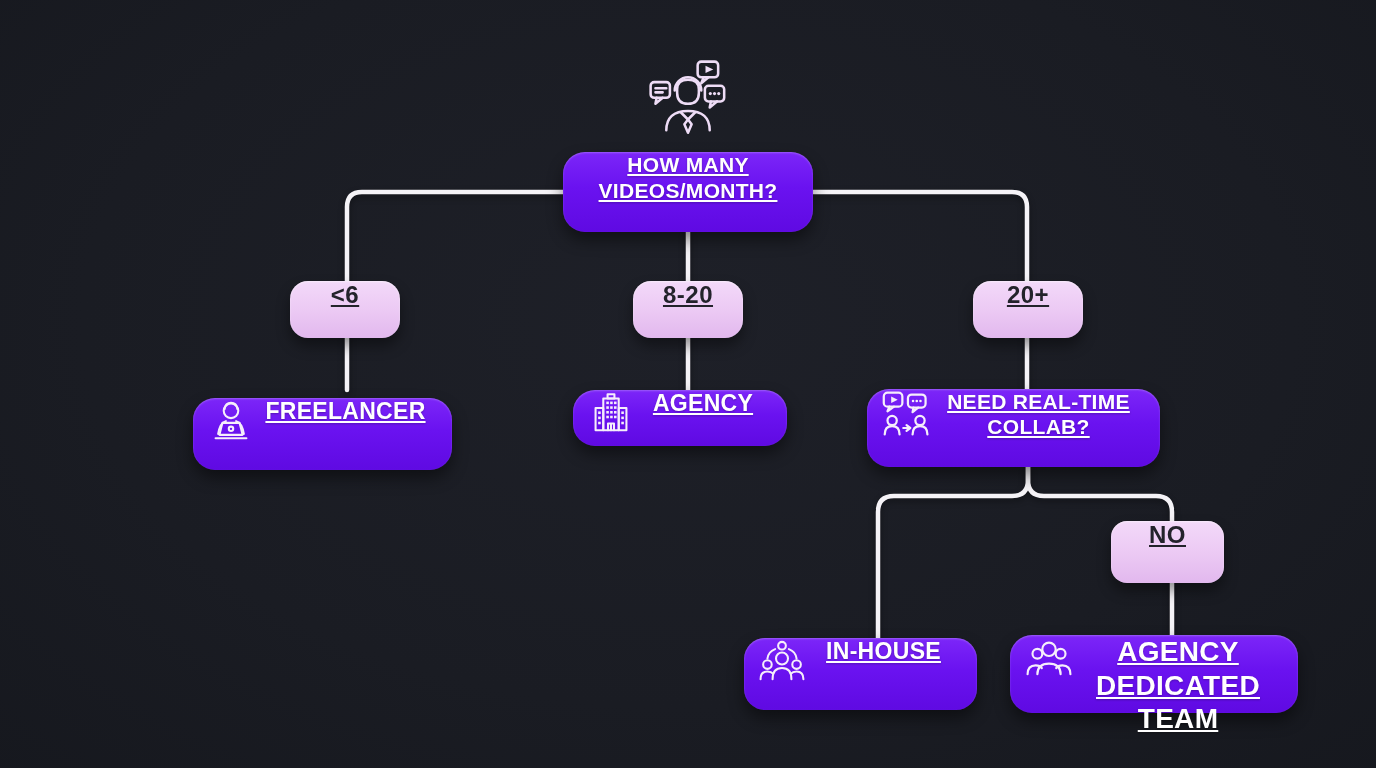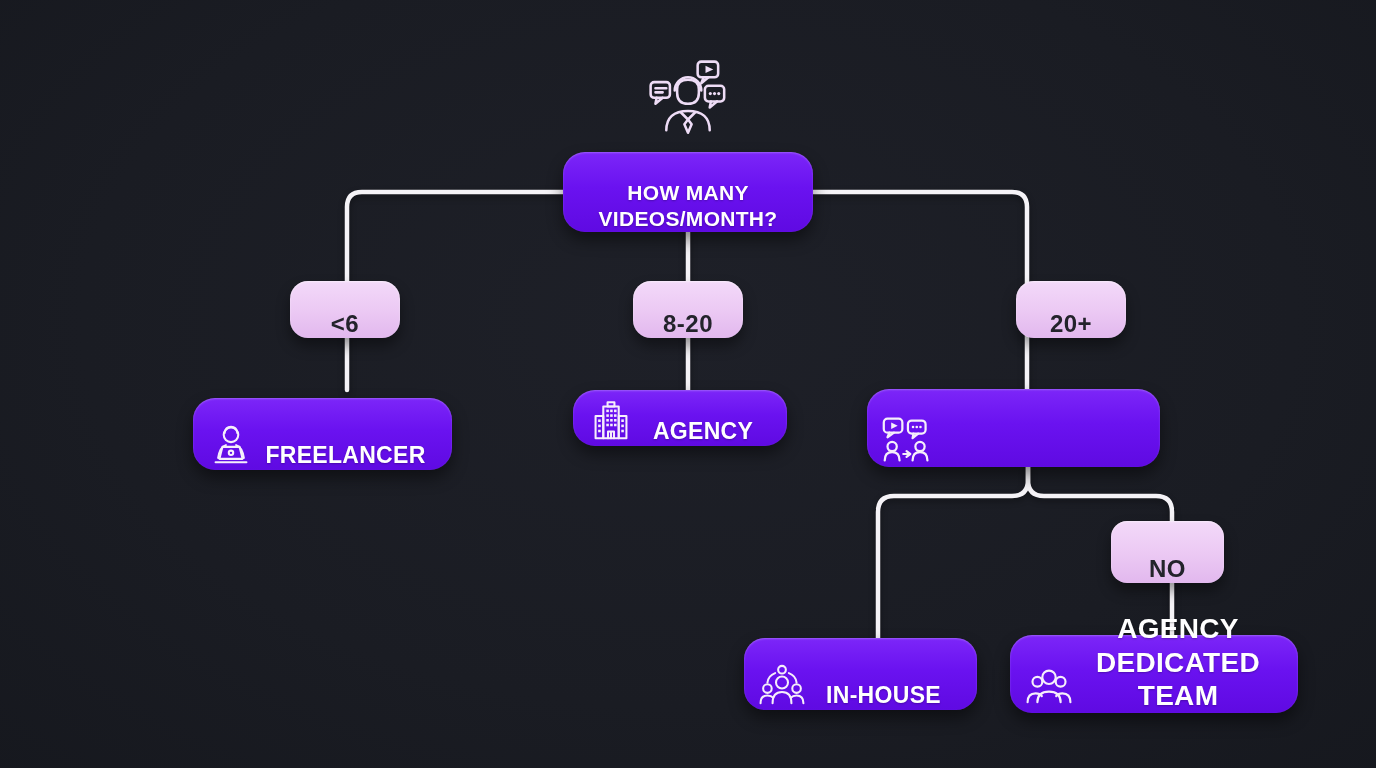--- a/index.html
+++ b/index.html
@@ -4,40 +4,40 @@
 <style>
   html,body{margin:0;padding:0;background:#101116;}
   .stage{
     position:relative;width:1376px;height:768px;overflow:hidden;
     background:radial-gradient(ellipse 1100px 700px at 50% 42%, #1e2028 0%, #1a1c23 55%, #15171d 100%);
     font-family:"Liberation Sans", sans-serif;
   }
   .connectors{position:absolute;left:0;top:0;z-index:1;
     filter:drop-shadow(0 3px 3px rgba(0,0,0,0.35));}
   .connectors path{fill:none;stroke:#f5f3f7;stroke-width:4.5;stroke-linecap:round;}
-  .node{position:absolute;z-index:2;display:flex;align-items:flex-end;justify-content:center;
-    box-sizing:border-box;text-align:center;font-weight:bold;}
+  .node{position:absolute;z-index:2;display:flex;align-items:flex-start;justify-content:center;
+    box-sizing:border-box;text-align:center;font-weight:bold;text-decoration:underline;}
   .node-purple{
     background:linear-gradient(180deg,#7c26f8 0%, #6a12f0 45%, #5f0ae2 100%);
     color:#ffffff;border-radius:22px;
     box-shadow:0 8px 16px rgba(0,0,0,0.45), inset 0 1px 2px rgba(255,255,255,0.25);
     text-shadow:0 1px 2px rgba(0,0,0,0.25);
     letter-spacing:0.3px;
   }
   .node-light{
     background:linear-gradient(180deg,#f3d9f9 0%, #eccaf4 50%, #e2b8ee 100%);
     color:#23232b;border-radius:18px;
     box-shadow:0 8px 14px rgba(0,0,0,0.4), inset 0 1px 2px rgba(255,255,255,0.5);
     letter-spacing:0.5px;
   }
   .root-box{left:563px;top:152px;width:250px;height:80px;font-size:21px;line-height:1.25;padding:0 18px;}
   .cond{width:110px;height:57px;font-size:24px;}
   .cond-lt6{left:290px;top:281px;}
   .cond-820{left:633px;top:281px;}
-  .cond-20p{left:973px;top:281px;margin-left:43px;}
+  .cond-20p{left:973px;top:281px;}
   .cond-yes{left:820px;top:521px;width:112px;height:62px;}
   .cond-no{left:1111px;top:521px;width:113px;height:62px;border-radius:16px;}
   .result{justify-content:flex-start;padding:0 16px 0 14px;}
   .result .label{flex:1;text-align:center;line-height:1.2;}
   .res-freelancer{left:193px;top:398px;width:259px;height:72px;font-size:23px;}
   .res-agency{left:573px;top:390px;width:214px;height:56px;font-size:23px;}
   .res-collab{left:867px;top:389px;width:293px;height:78px;font-size:21px;}
   .res-inhouse{left:744px;top:638px;width:233px;height:72px;font-size:23px;border-radius:21px;}
   .res-team{left:1010px;top:635px;width:288px;height:78px;font-size:28px;}
   .icon{display:flex;align-items:center;justify-content:center;flex:0 0 auto;}
@@ -154,20 +154,21 @@
         <circle class="icon-fill" cx="34.5" cy="13" r="1.4"></circle>
         <circle class="icon-fill" cx="38.5" cy="13" r="1.4"></circle>
         <circle class="icon-fill" cx="42.5" cy="13" r="1.4"></circle>
         <circle class="icon-stroke" cx="12" cy="34" r="5"></circle>
         <path class="icon-stroke" d="M4 49 q0 -9 8 -9 q8 0 8 9"></path>
         <circle class="icon-stroke" cx="42" cy="34" r="5"></circle>
         <path class="icon-stroke" d="M34 49 q0 -9 8 -9 q8 0 8 9"></path>
         <path class="icon-stroke" d="M24 42 h6 M27.5 39 l4 3 l-4 3"></path>
       </svg>
     </span>
+    <span class="label">NEED REAL-TIME COLLAB?</span>
   </div>
 
   <div class="node node-light cond cond-no">
     <span class="label">NO</span>
   </div>
 
   <div class="node node-purple result res-inhouse">
     <span class="icon">
       <svg width="48" height="48" viewBox="0 0 56 56">
         <circle class="icon-stroke" cx="28" cy="9" r="4.5"></circle>

